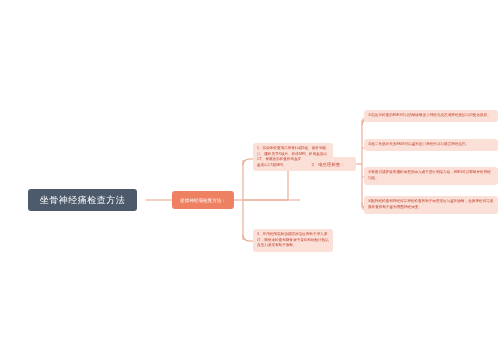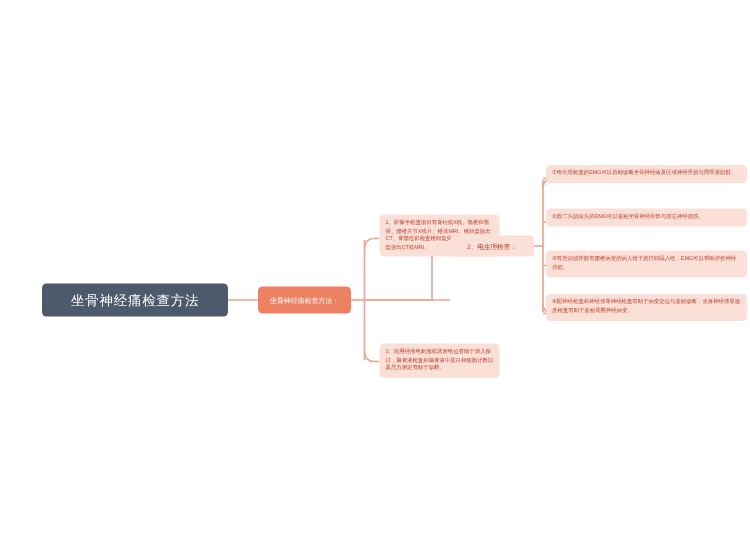--- a/index.html
+++ b/index.html
@@ -11,21 +11,21 @@
     position:relative;
   }
   #canvas{position:absolute;inset:0;}
   svg.links{position:absolute;left:0;top:0;width:500px;height:360px;pointer-events:none;}
 
   .node{position:absolute;box-sizing:border-box;}
 
   
   .root{
     left:28px;top:189px;
-    width:124px;height:22px;
+    width:109px;height:22px;
     background:#4c5a6b;
     border-radius:3px;
     color:#ffffff;
     font-size:9px;
     letter-spacing:.5px;
     display:flex;align-items:center;justify-content:center;
     text-align:center;
   }
 
   

